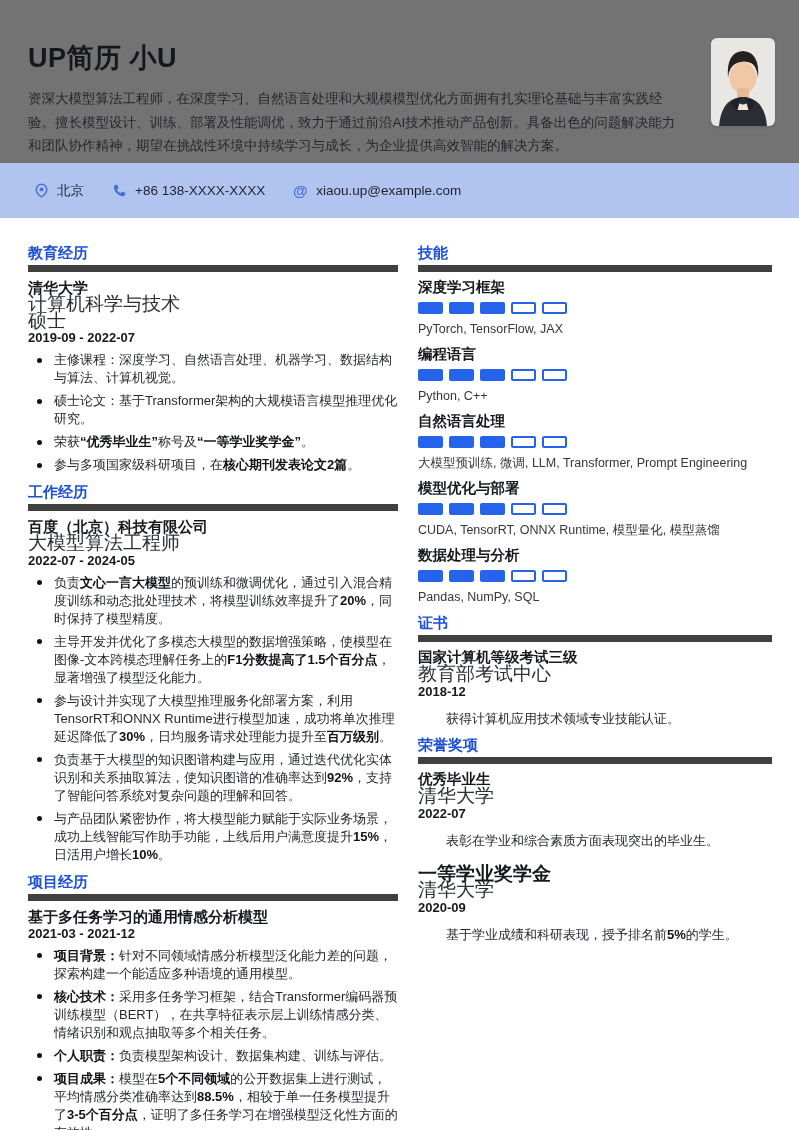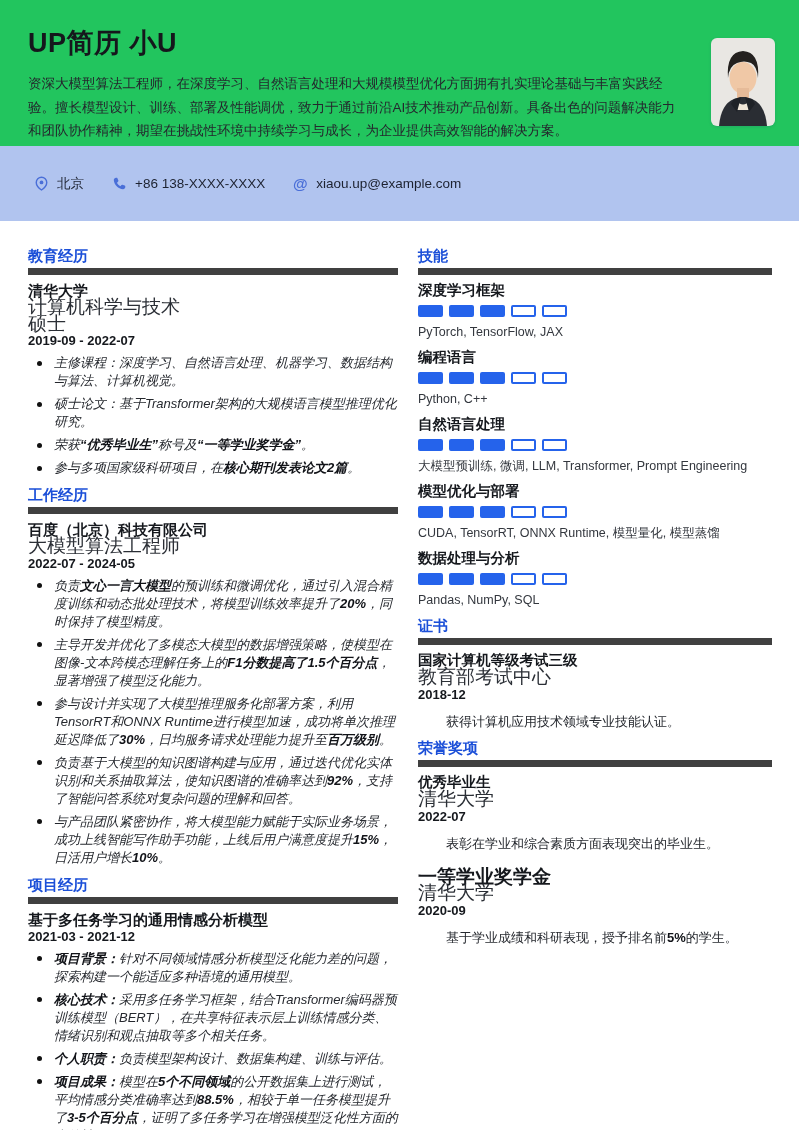--- a/index.html
+++ b/index.html
@@ -1,46 +1,46 @@
 <!DOCTYPE html>
 <html><head>
 <meta charset="utf-8">
 <style>
   * { box-sizing: border-box; margin: 0; padding: 0; }
   html,body { background:#fff; }
   body { font-family: "Liberation Sans", "DejaVu Sans", sans-serif; }
   .page { position:relative; width:799px; height:1130px; margin:0 auto; background:#fff; overflow:hidden; }
 
   
-  .header { background:#22c55e; padding:25px 28px 24px 28px; position:relative; height:146px; }
+  .header { background:#737373; padding:40px 28px 24px 28px; position:relative; height:163px; }
   .name { font-size:27px; font-weight:700; color:#15171c; letter-spacing:0.5px; }
   .summary { margin-top:11px; width:652px; font-size:13.5px; line-height:23.5px; color:#24272d; }
   .photo { position:absolute; top:38px; right:24px; width:64px; height:88px; border-radius:6px; overflow:hidden; box-shadow:0 1px 3px rgba(40,60,120,.18); }
   .photo svg { display:block; }
 
   
-  .contact-bar { background:#b1c4ef; height:75px; display:flex; align-items:center; padding:0 33px; gap:27px; }
+  .contact-bar { background:#b1c4ef; height:55px; display:flex; align-items:center; padding:0 33px; gap:27px; }
   .contact-item { display:flex; align-items:center; gap:8px; font-size:13.5px; color:#1d2230; }
   .contact-item .ci { display:inline-flex; width:16px; height:16px; align-items:center; justify-content:center; }
   .at-glyph { color:#4a6fd8; font-size:15px; font-weight:700; line-height:1; }
 
   
   .cols { display:flex; gap:20px; padding:27px 27px 0 28px; align-items:flex-start; }
   .col-left { width:370px; flex:none; }
   .col-right { width:354px; flex:none; }
 
   .section { margin-bottom:10px; }
   .section-title { color:#1b4fd8; font-weight:700; font-size:15px; padding-bottom:4px; border-bottom:7px solid #404040; margin-bottom:7px; line-height:16px; }
 
   .entry-name { font-size:15px; font-weight:700; color:#15181d; line-height:17px; margin-top:4px; }
   .entry-line { font-size:19px; color:#2b2f36; line-height:16.5px; }
   .entry-date { font-size:13px; font-weight:700; color:#15181d; line-height:17px; }
 
   ul.bullets { list-style:none; margin-top:5px; }
-  ul.bullets li { position:relative; padding-left:26px; font-size:13px; line-height:18px; color:#25282e; margin-bottom:5px;font-style:italic; }
+  ul.bullets li { position:relative; padding-left:26px; font-size:13px; line-height:18px; color:#25282e; margin-bottom:5px; }
   ul.bullets li::before { content:""; position:absolute; left:9px; top:6.5px; width:5px; height:5px; border-radius:50%; background:#111; }
   .b { font-weight:700; color:#111318; }
 
   
   .skill { margin-bottom:9px; }
   .skill-name { font-size:14.5px; font-weight:700; color:#15181d; line-height:17px; margin-bottom:6px; }
   .skill-bar { display:flex; gap:6px; margin-bottom:7px; }
   .skill-block { width:25px; height:12px; border:2px solid #2563eb; border-radius:2px; background:#fff; }
   .skill-block.filled { background:#2563eb; }
   .skill-detail { font-size:12.5px; line-height:16px; color:#33373e; white-space:nowrap; }

